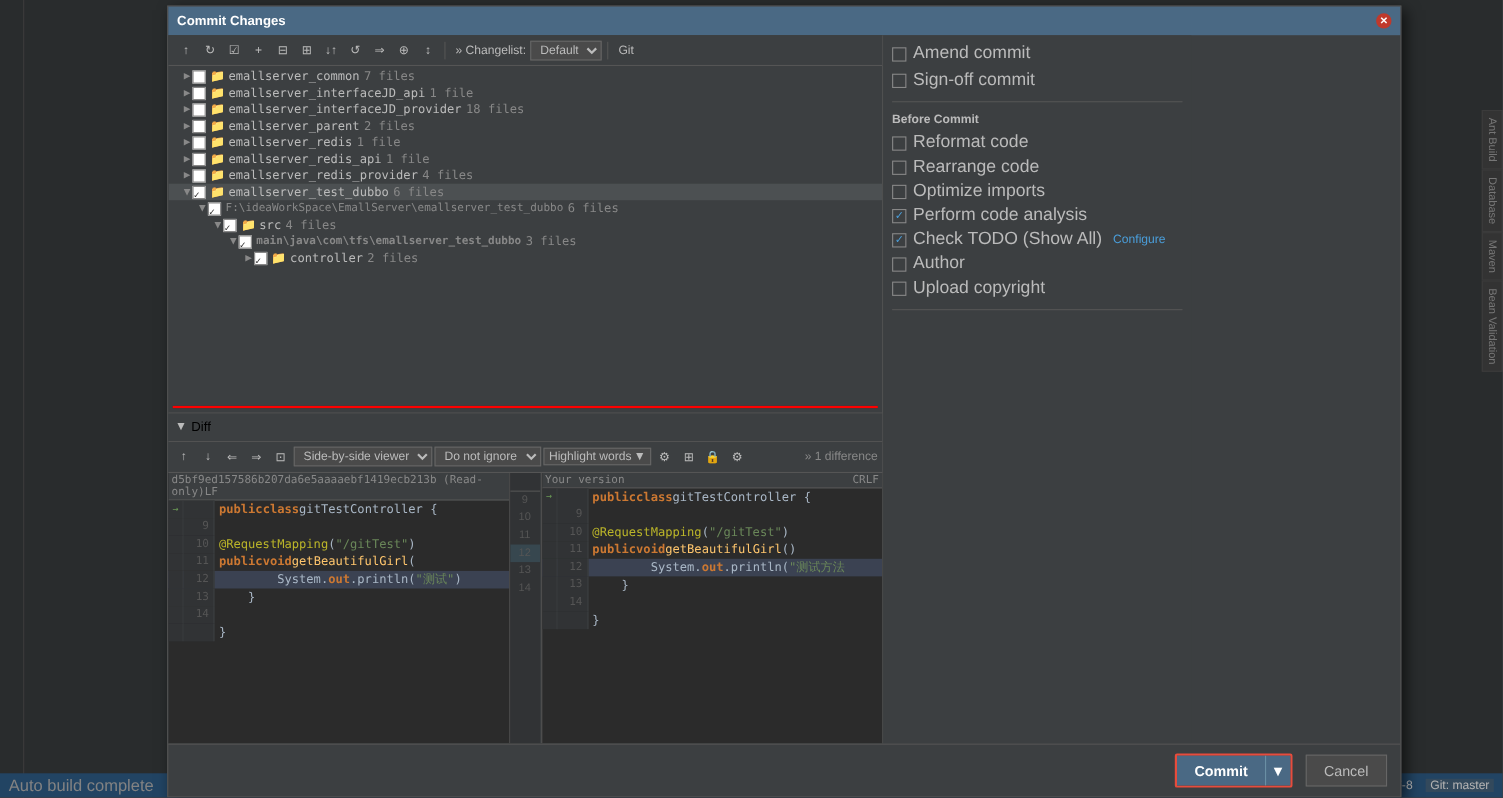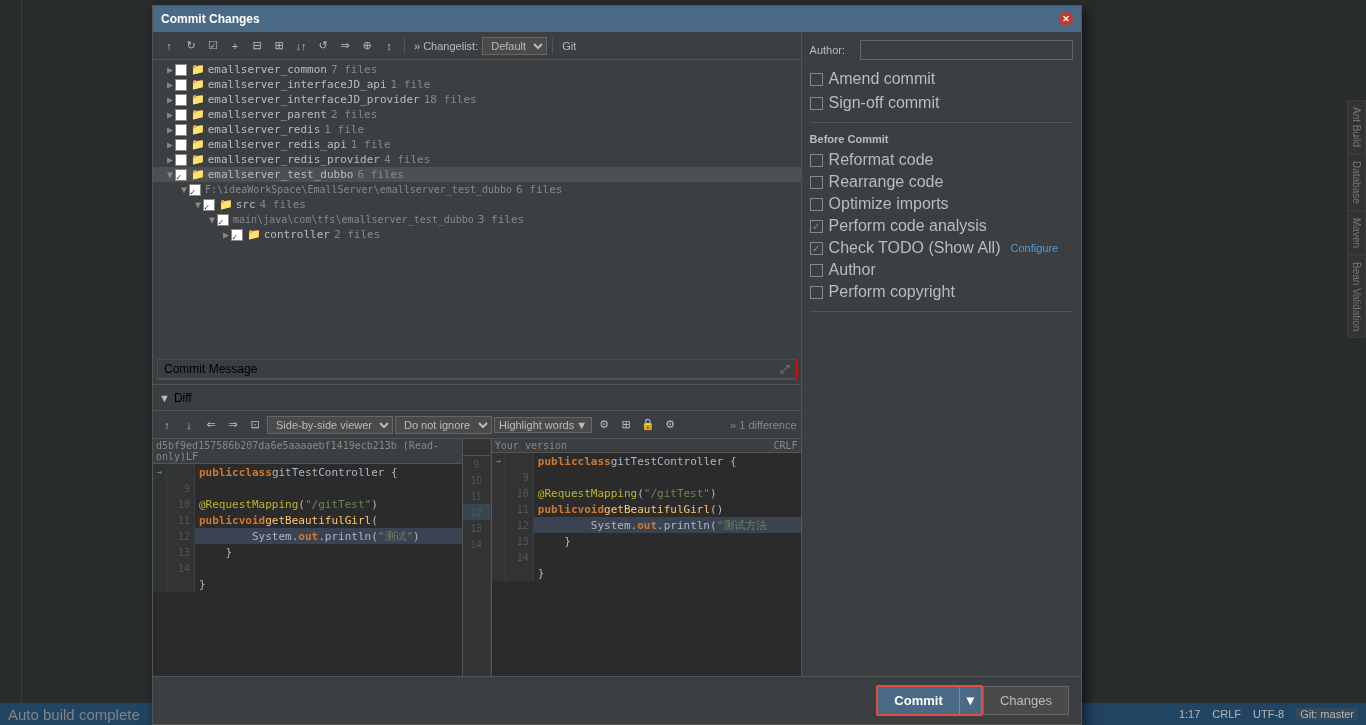--- a/index.html
+++ b/index.html
@@ -25,21 +25,21 @@
       position: absolute;
       top: 0; left: 0; right: 0; bottom: 0;
       background: rgba(0,0,0,0.3);
     }
 
     
     .commit-dialog {
       position: absolute;
       top: 5px;
       left: 152px;
-      width: 930px;
+      width: 1122px;
       height: 720px;
       background: #3c3f41;
       border: 1px solid #555;
       box-shadow: 4px 4px 12px rgba(0,0,0,0.6);
       display: flex;
       flex-direction: column;
     }
 
     .dialog-titlebar {
       background: #4a6984;
@@ -404,21 +404,21 @@
       color: #bbbbbb;
       font-size: 11px;
     }
 
     
     .dialog-footer {
       display: flex;
       align-items: center;
       justify-content: flex-end;
       padding: 8px 12px;
-      gap: 0;
+      gap: 12px;
       border-top: 1px solid #555;
     }
 
     .commit-btn-wrapper {
       border: 2px solid #e74c3c;
       border-radius: 2px;
       display: flex;
     }
 
     .commit-btn {
@@ -665,39 +665,35 @@
           <span class="arrow">▼</span>
           <span class="checkbox checked"></span>
           <span class="folder-icon">📁</span>
           <span class="item-label">src</span>
           <span class="item-count">4 files</span>
         </div>
         <div class="tree-item">
           <span class="indent" style="width:52px"></span>
           <span class="arrow">▼</span>
           <span class="checkbox checked"></span>
-          <span class="item-label" style="color:#888; font-size:10px;">main\java\com\tfs\emallserver_test_dubbo</span>
+          <span class="item-label" style="color:#888; font-size:10px;font-weight:bold;">main\java\com\tfs\emallserver_test_dubbo</span>
           <span class="item-count">3 files</span>
         </div>
         <div class="tree-item">
           <span class="indent" style="width:66px"></span>
           <span class="arrow">▶</span>
           <span class="checkbox checked"></span>
           <span class="folder-icon">📁</span>
           <span class="item-label">controller</span>
           <span class="item-count">2 files</span>
         </div>
       </div>
 
 
       <div class="commit-message-section">
-        <div class="commit-message-header">
-          <span>Commit Message</span>
-          <span style="color:#888; cursor:pointer;">⤢</span>
-        </div>
       </div>
 
       <div class="diff-section">
         <div class="diff-header">
           <span class="diff-toggle">▼</span>
           <span>Diff</span>
         </div>
 
         <div class="diff-toolbar">
           <button class="toolbar-btn">↑</button>
@@ -834,24 +830,20 @@
               <div class="diff-line-num"></div>
               <div class="diff-line-code">}</div>
             </div>
           </div>
         </div>
       </div>
     </div>
 
     <div class="right-panel">
 
-      <div class="author-field">
-        <span class="author-label">Author:</span>
-        <input type="text" class="author-input" value="" style="">
-      </div>
 
       <div class="option-row">
         <div class="opt-checkbox"></div>
         <span class="option-label">Amend commit</span>
       </div>
 
       <div class="option-row">
         <div class="opt-checkbox"></div>
         <span class="option-label">Sign-off commit</span>
       </div>
@@ -887,29 +879,29 @@
           <a class="configure-link">Configure</a>
         </div>
 
         <div class="option-row">
           <div class="opt-checkbox"></div>
           <span class="option-label">Author</span>
         </div>
 
         <div class="option-row">
           <div class="opt-checkbox"></div>
-          <span class="option-label">Perform copyright</span>
+          <span class="option-label">Upload copyright</span>
         </div>
       </div>
 
       <div class="section-divider"></div>
 
     </div>
   </div>
 
   <div class="dialog-footer">
     <div class="commit-btn-wrapper">
       <button class="commit-btn">Commit</button>
       <button class="commit-dropdown">▼</button>
     </div>
-    <button class="cancel-btn">Changes</button>
+    <button class="cancel-btn">Cancel</button>
   </div>
 </div>
 
 </body></html>

